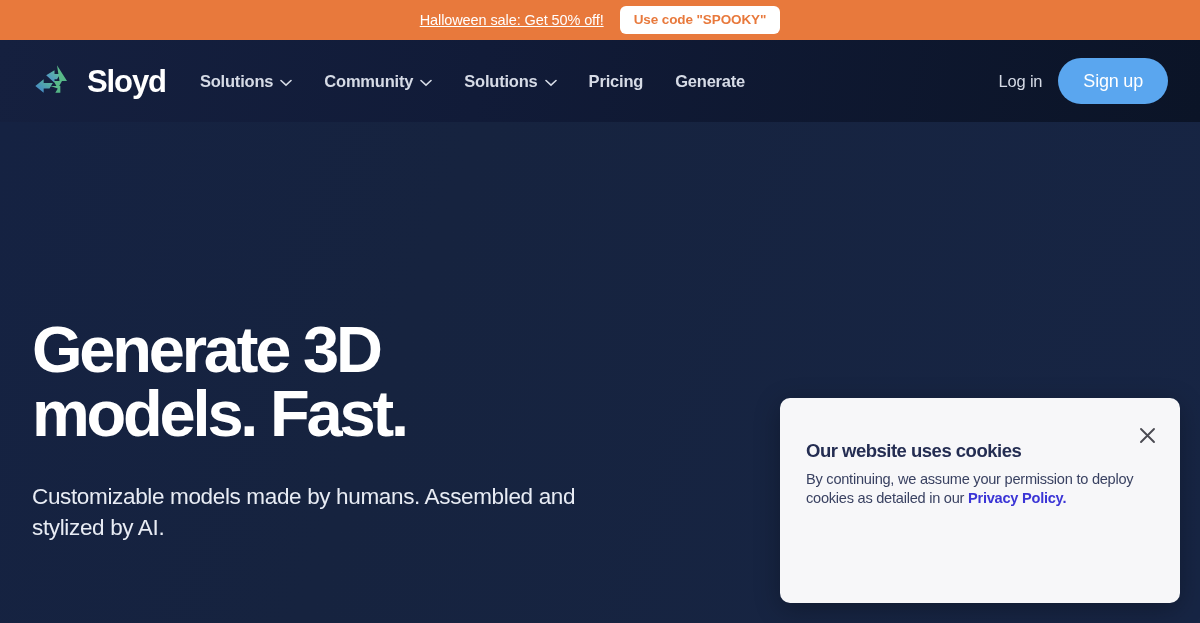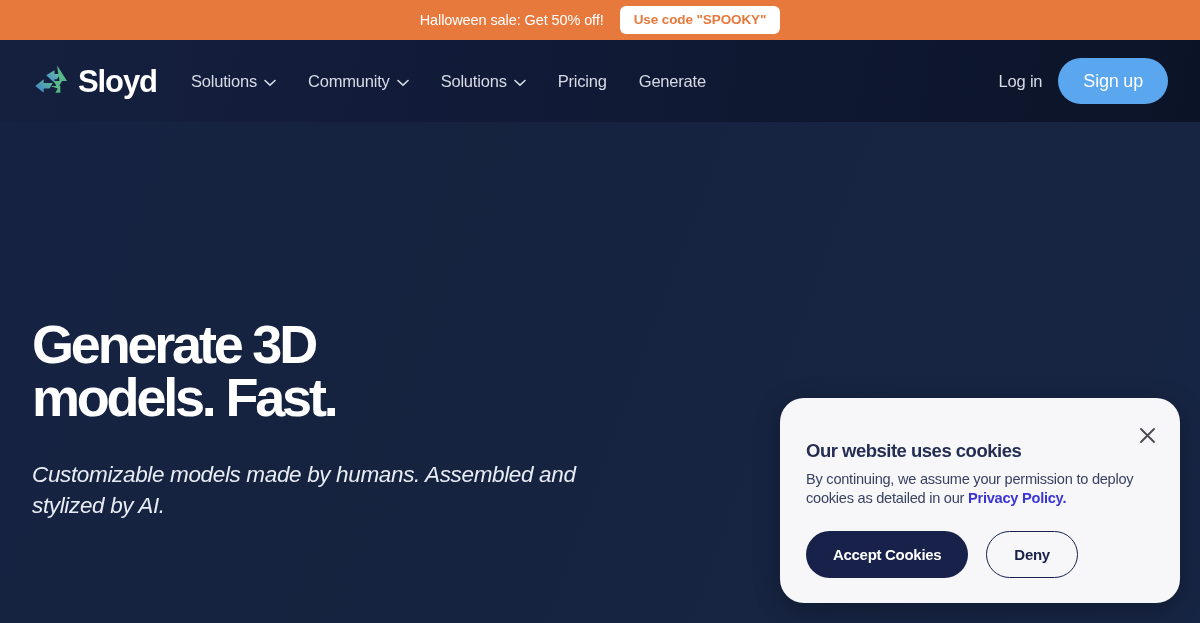--- a/index.html
+++ b/index.html
@@ -17,20 +17,21 @@
     background:#e8793c;
     display:flex; align-items:center; justify-content:center;
     gap:16px;
   }
   .promo-text{
     color:#ffffff;
     font-size:14.5px;
     font-weight:500;
     letter-spacing:-0.1px;
     white-space:nowrap;
+    text-decoration:underline;
   }
   .promo-code-btn{
     background:#ffffff;
     color:#e8793c;
     border:none;
     border-radius:6px;
     padding:6px 14px 7px;
     font-family:"Liberation Sans", sans-serif;
     font-size:13.5px;
     font-weight:bold;
@@ -43,38 +44,38 @@
   .site-header{
     position:absolute; top:40px; left:0;
     width:1200px; height:82px;
     background:linear-gradient(100deg,#172murder 0%, #131f3d 0%, #101a35 45%, #0c1529 100%);
     background:linear-gradient(100deg,#15203f 0%, #111b38 40%, #0b1427 100%);
     display:flex; align-items:center;
     padding:0 32px;
     z-index:5;
   }
   .brand{
-    display:flex; align-items:center; gap:6px;
+    display:flex; align-items:center; gap:15px;
     text-decoration:none;
     margin-right:34px;
   }
   .brand-mark{ width:40px; height:40px; display:block; }
   .brand-name{
     color:#ffffff;
     font-size:31px;
     font-weight:bold;
     letter-spacing:-1.1px;
     line-height:1;
   }
   .nav-primary{ display:flex; align-items:center; gap:32px; }
   .nav-link{
     display:flex; align-items:center; gap:7px;
     color:#d6dbe6;
     font-size:16.5px;
-    font-weight:400;
+    font-weight:700;
     letter-spacing:-0.2px;
     text-decoration:none;
     cursor:pointer;
     background:none; border:none;
     font-family:"Liberation Sans", sans-serif;
   }
   .chev{ display:block; }
   .nav-right{
     margin-left:auto;
     display:flex; align-items:center; gap:16px;
@@ -108,44 +109,43 @@
     overflow:hidden;
   }
   .hero-inner{
     position:absolute;
     left:32px;
     top:196px;
     width:620px;
   }
   .hero-title{
     color:#ffffff;
-    font-size:54px;
+    font-size:65px;
     line-height:0.99;
     font-weight:bold;
     letter-spacing:-3.2px;
   }
   .hero-title .accent-italic{ }
   .hero-sub{
     margin-top:34px;
     color:#e8ecf4;
     font-size:22.5px;
     line-height:1.38;
     font-weight:400;
     letter-spacing:-0.35px;
     max-width:545px;
-    font-style:italic;
   }
 
   
   .cookie-banner{
     position:absolute;
     left:780px; top:398px;
     width:400px; height:205px;
     background:#f7f7f9;
-    border-radius:24px;
+    border-radius:10px;
     box-shadow:0 6px 26px rgba(0,0,0,.28);
     padding:42px 26px 0 26px;
     z-index:20;
   }
   .cookie-close{
     position:absolute;
     top:26px; right:22px;
     width:22px; height:22px;
     background:none; border:none;
     cursor:pointer;
@@ -305,18 +305,14 @@
       <path d="M2 2 L15 15 M15 2 L2 15" stroke="#4a4a52" stroke-width="1.9" stroke-linecap="round"></path>
     </svg>
   </button>
 
   <div class="cookie-title">Our website uses cookies</div>
 
   <div class="cookie-body">
     <span>By continuing, we assume your permission to deploy cookies as detailed in our </span><a class="privacy-link">Privacy Policy.</a>
   </div>
 
-  <div class="cookie-actions">
-    <button class="btn-accept">Accept Cookies</button>
-    <button class="btn-deny">Deny</button>
-  </div>
 
 </div>
 
 </body></html>

